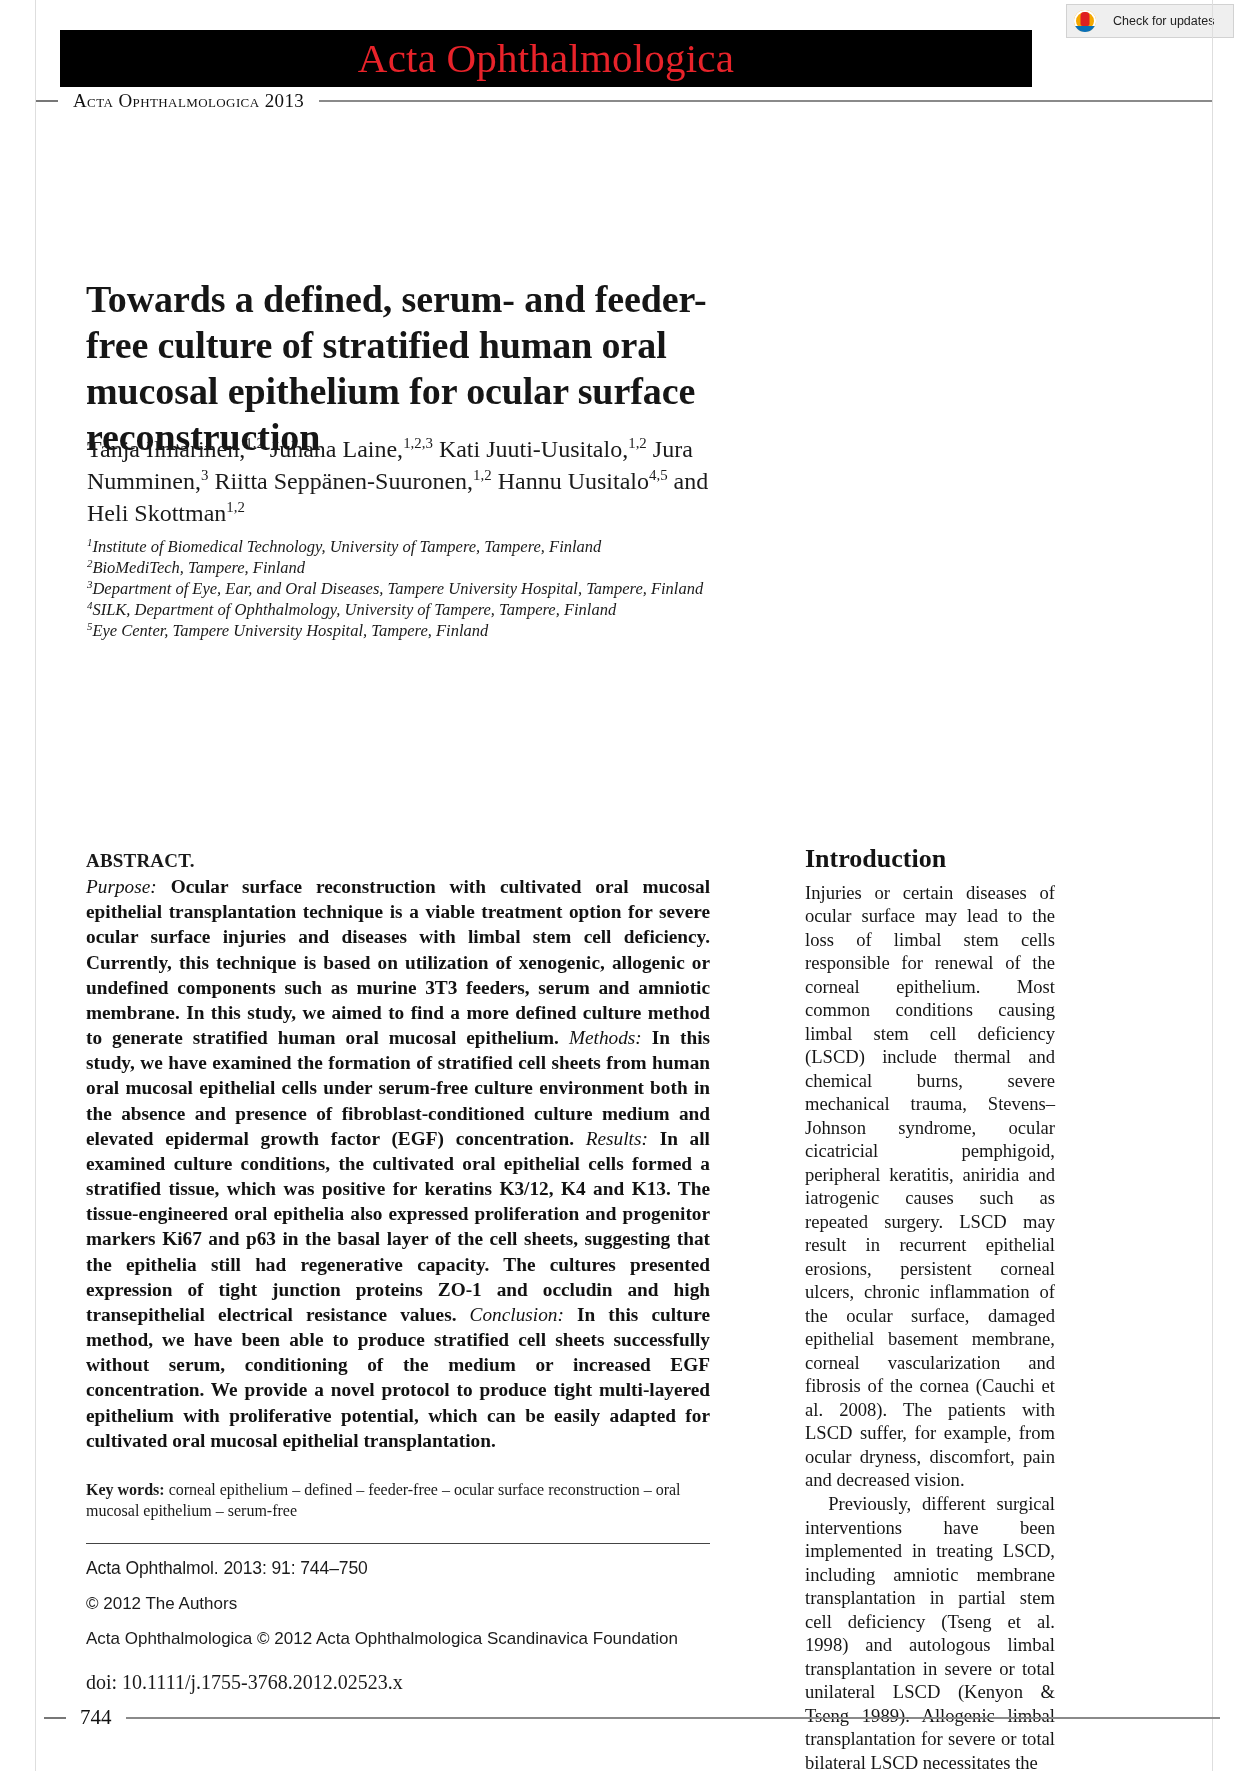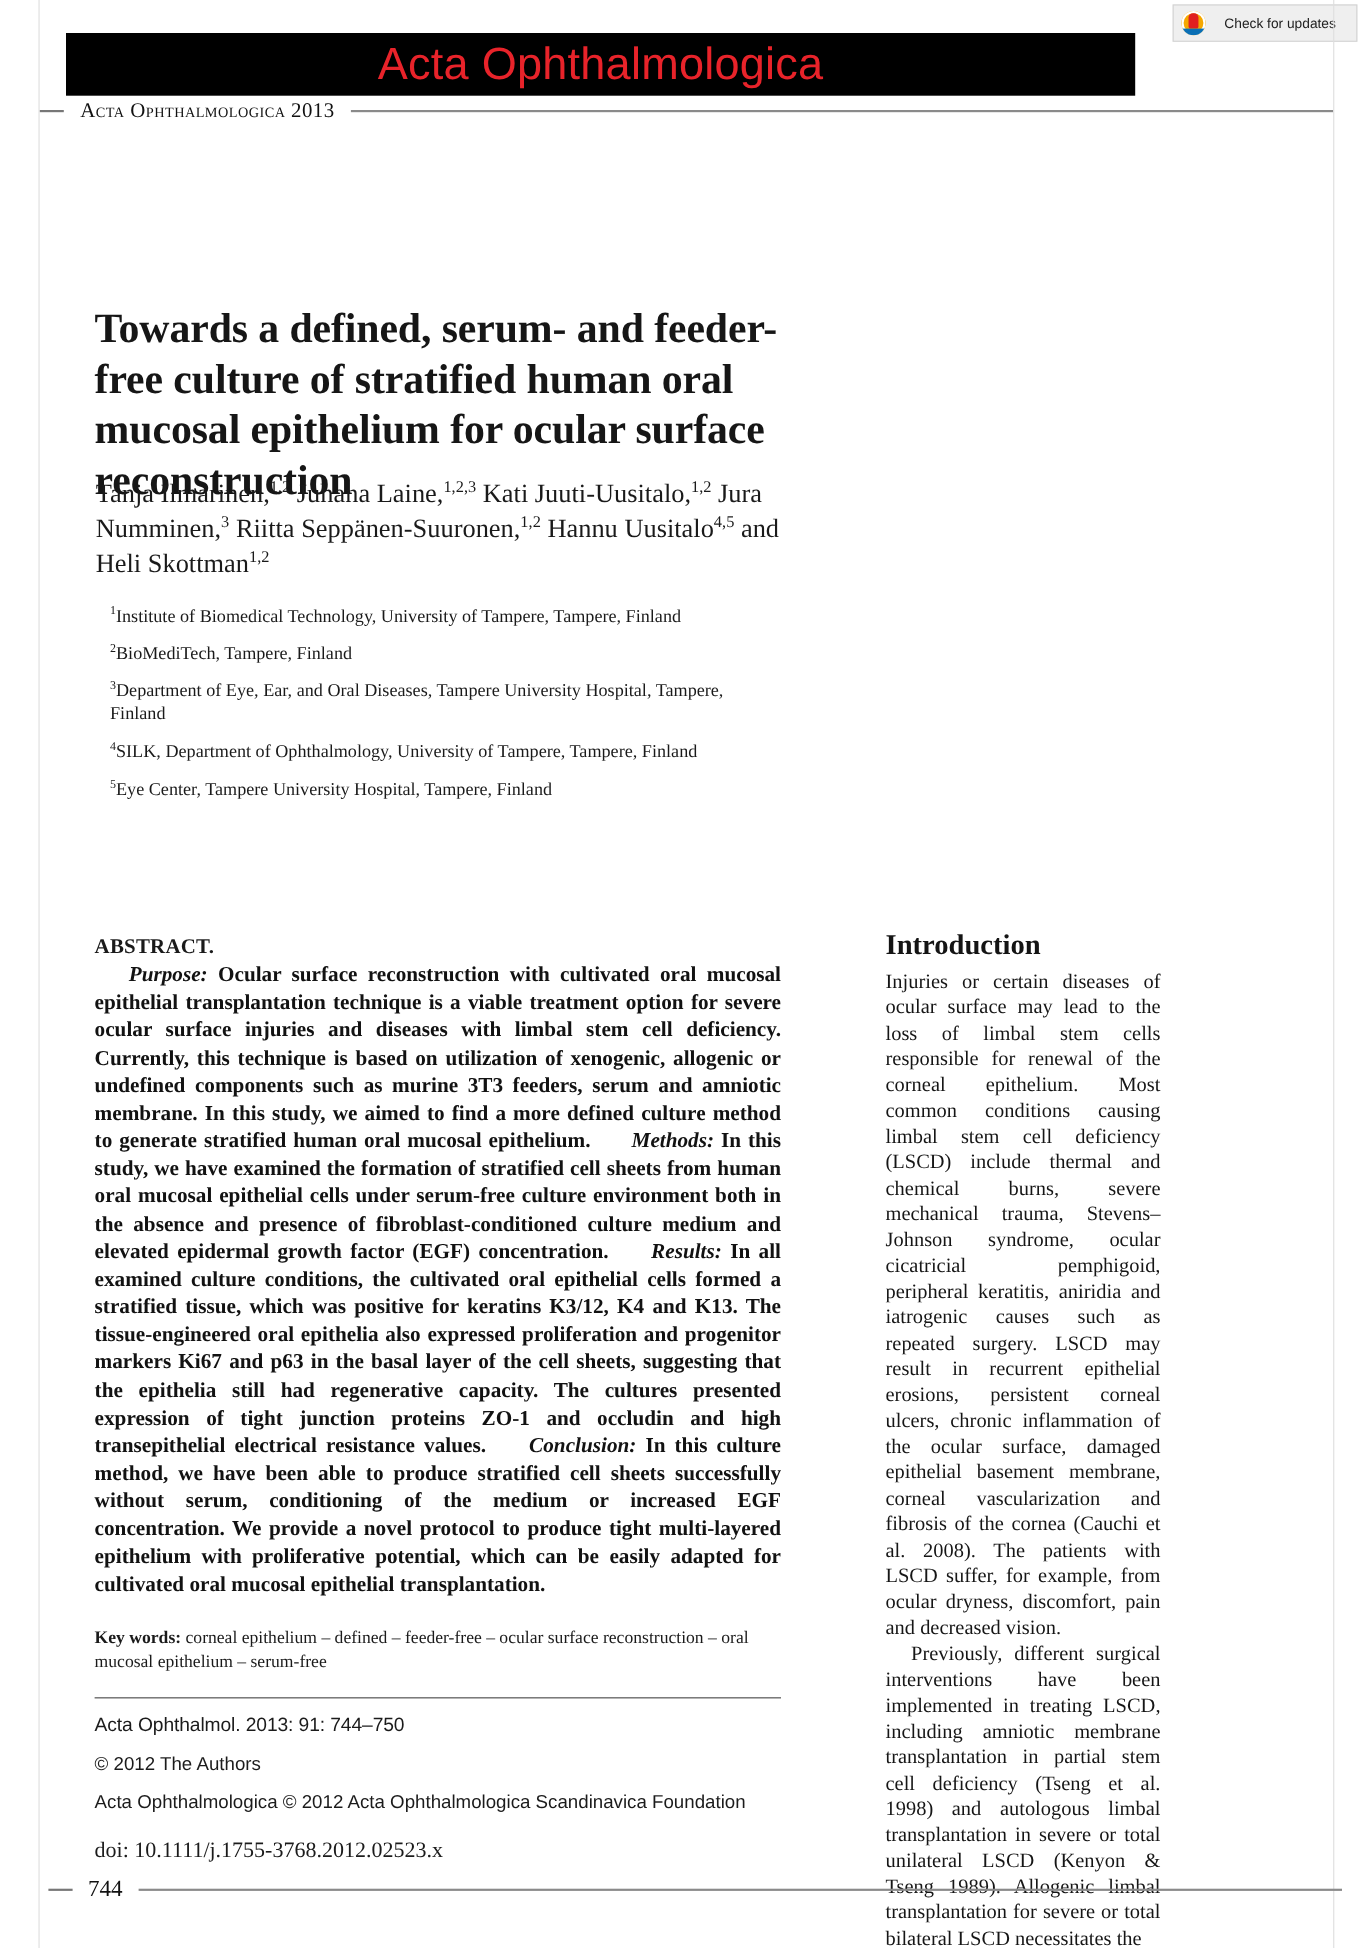--- a/index.html
+++ b/index.html
@@ -75,21 +75,21 @@
     height: 57px;
     background: #000000;
   }
   #masthead-title {
     position: absolute;
     left: 0; right: 0;
     top: 50%;
     transform: translateY(-52%);
     text-align: center;
     color: #e8232a;
-    font-family: Liberation Sans, sans-serif;
+    font-family: Liberation Serif, serif;
     font-size: 41px;
     letter-spacing: 0.2px;
   }
 
   
   #running-head {
     position: absolute;
     left: 36px;
     top: 90px;
     width: 1176px;
@@ -148,21 +148,21 @@
   
   #affiliations {
     position: absolute;
     left: 87px;
     top: 536px;
     width: 630px;
     font-size: 16.5px;
     line-height: 1.28;
     color: #1a1a1a;
   }
-  #affiliations .aff { margin: 13px; }
+  #affiliations .aff { margin: 0; font-style: italic; }
   #affiliations sup { font-size: 0.66em; vertical-align: super; line-height: 0; }
 
   
   #abstract-col {
     position: absolute;
     left: 86px;
     top: 850px;
     width: 624px;
   }
   #abstract-heading {
@@ -171,21 +171,21 @@
     letter-spacing: 0.2px;
     margin-bottom: 2px;
   }
   #abstract-body {
     font-weight: bold;
     font-size: 19.3px;
     line-height: 1.305;
     text-align: justify;
     color: #121212;
   }
-  #abstract-body .sect { font-style: italic; font-weight: bold; margin-left: 31px; }
+  #abstract-body .sect { font-style: italic; font-weight: normal; }
 
   #keywords {
     margin-top: 26px;
     font-size: 16px;
     line-height: 1.33;
     color: #1a1a1a;
     text-align: left;
   }
   #keywords .kw-label { font-weight: bold; }
 

